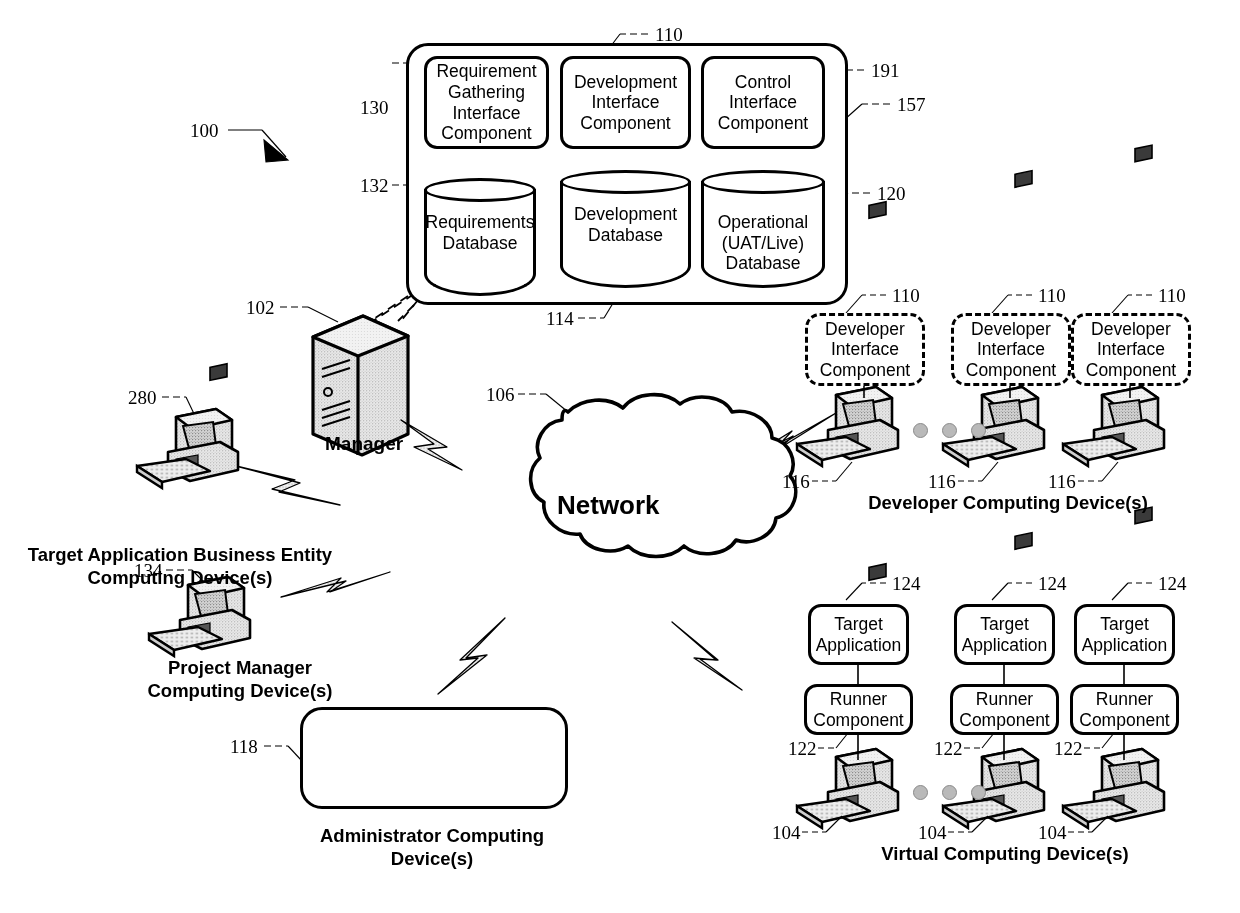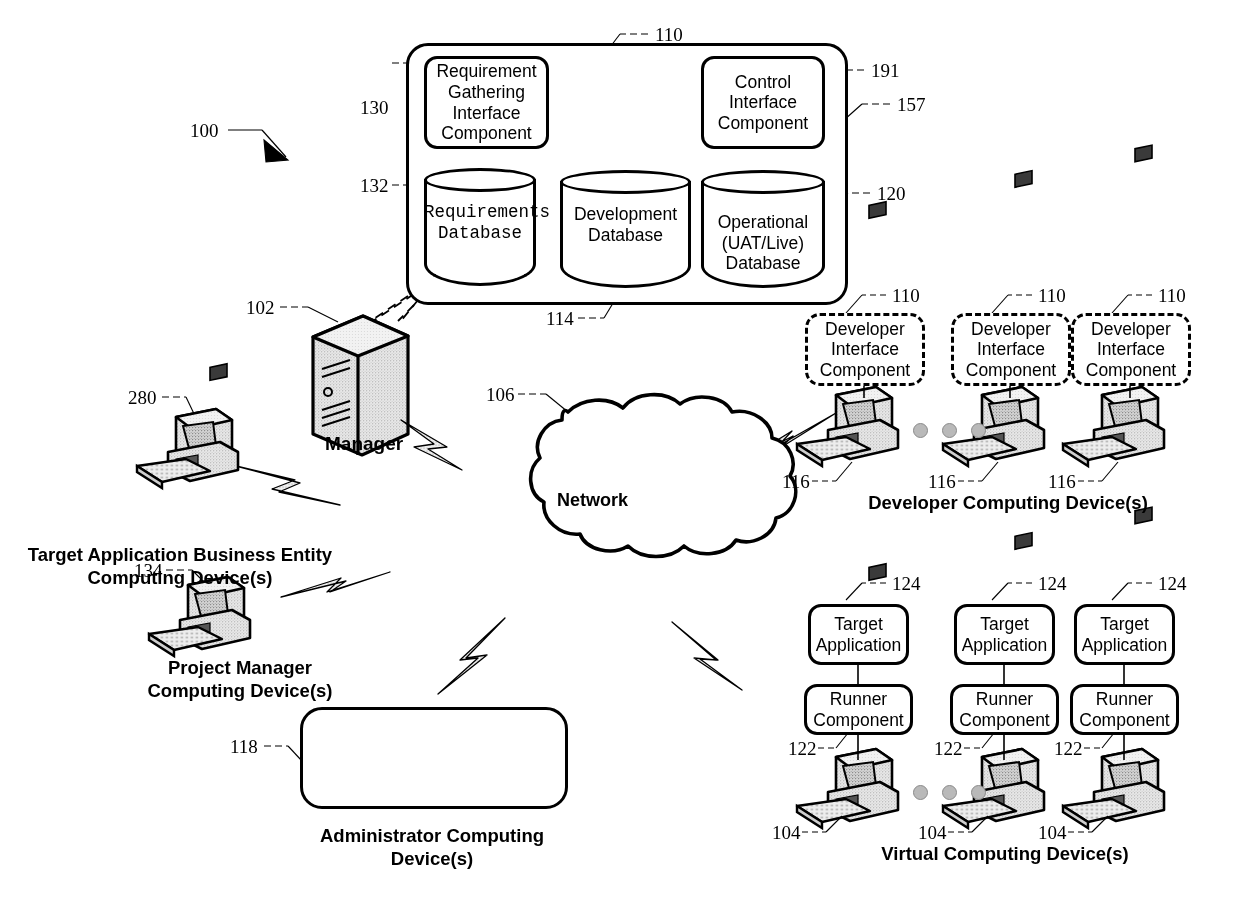--- a/index.html
+++ b/index.html
@@ -19,21 +19,21 @@
   
   .cyl{position:absolute;}
   .cyl .body{position:absolute;left:0;right:0;top:11px;bottom:0;border:3px solid #000;
              border-top:none;border-radius:0 0 50% 50%/0 0 22px 22px;background:#fff;}
   .cyl .top{position:absolute;left:0;right:0;top:0;height:24px;border:3px solid #000;
             border-radius:50%;background:#fff;box-sizing:border-box;}
   .cyl .lbl{position:absolute;left:0;right:0;top:34px;text-align:center;
             font-size:17.5px;line-height:1.18;}
   
   .cap{position:absolute;text-align:center;font-weight:bold;font-size:18.5px;line-height:1.22;}
-  .netlabel{position:absolute;font-weight:bold;font-size:18px;}
+  .netlabel{position:absolute;font-weight:bold;font-size:26px;}
   .srvlabel{position:absolute;font-weight:bold;font-size:19px;}
   
   .dots{position:absolute;display:flex;gap:14px;}
   .dots i{display:block;width:13px;height:13px;border-radius:50%;
           background:#b9b9b9;border:1px solid #8a8a8a;}
 </style>
 </head>
 <body>
 
 <div id="stage">
@@ -333,25 +333,28 @@
       <line x1="1068" y1="832" x2="1092" y2="832" stroke-dasharray="6 4"></line>
         <line x1="1092" y1="832" x2="1108" y2="816"></line>
     </g>
   </svg>
 
   <div class="outerbox" style="left:406px;top:43px;width:436px;height:256px;"></div>
 
   <div class="rbox" style="left:424px;top:56px;width:125px;height:93px;">
     <span>Requirement Gathering Interface Component</span>
   </div>
+  <div class="rbox" style="left:560px;top:56px;width:131px;height:93px;">
+    <span>Development Interface Component</span>
+  </div>
   <div class="rbox" style="left:701px;top:56px;width:124px;height:93px;">
     <span>Control Interface Component</span>
   </div>
 
-  <div class="cyl" style="left:424px;top:168px;width:112px;height:118px;font-family:Liberation Mono, monospace;">
+  <div class="cyl" style="left:424px;top:178px;width:112px;height:118px;">
     <div class="body"></div>
     <div class="top"></div>
     <div class="lbl">Requirements Database</div>
   </div>
   <div class="cyl" style="left:560px;top:170px;width:131px;height:118px;">
     <div class="body"></div>
     <div class="top"></div>
     <div class="lbl">Development Database</div>
   </div>
   <div class="cyl" style="left:701px;top:170px;width:124px;height:118px;">

